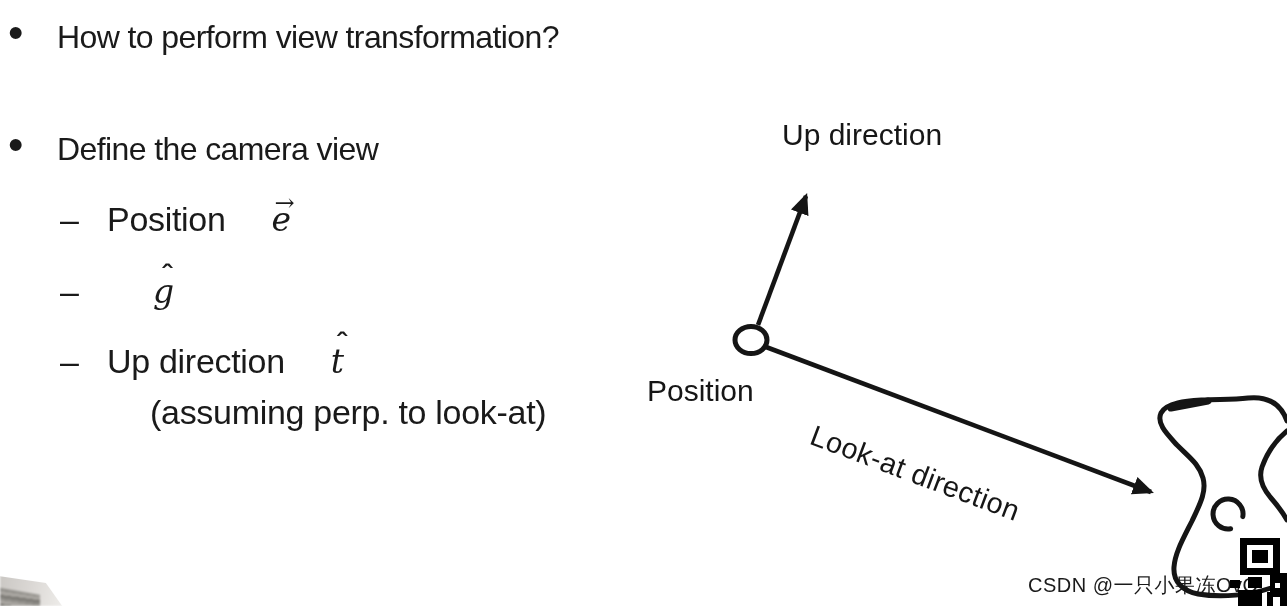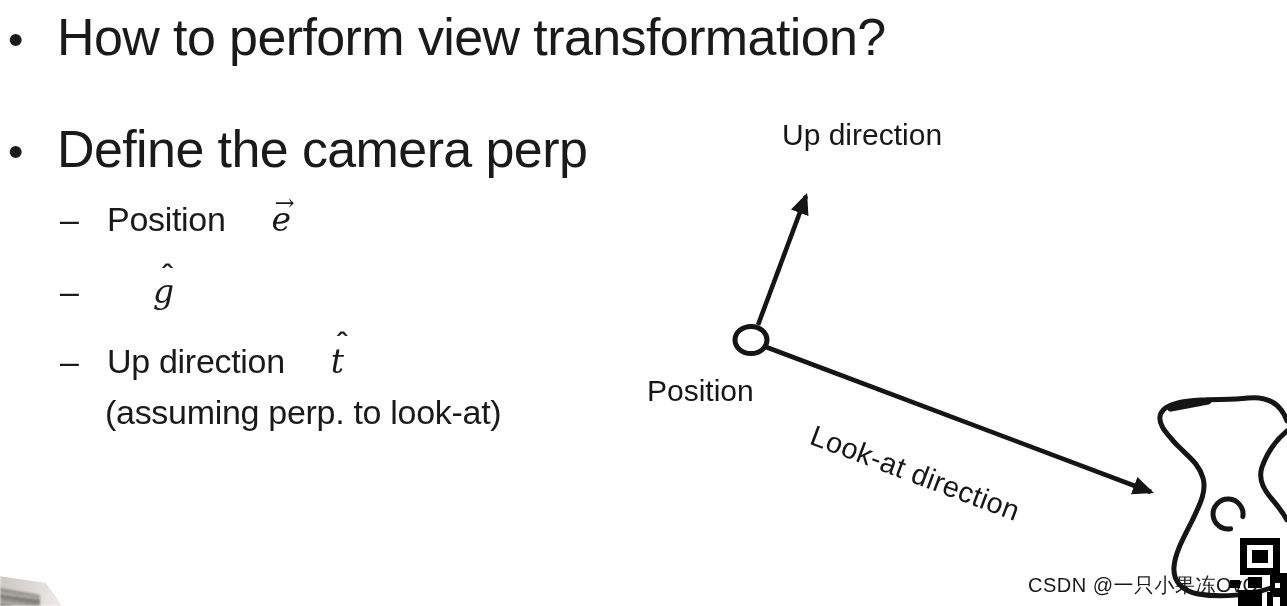--- a/index.html
+++ b/index.html
@@ -8,26 +8,26 @@
     background:#ffffff;
     font-family:"Liberation Sans", sans-serif;
     color:#1a1a1a;
     -webkit-font-smoothing:antialiased;
   }
   .abs{position:absolute;}
 
   
   .bullet-row{position:absolute;display:flex;align-items:baseline;white-space:nowrap;}
   .bullet-marker{display:inline-block;width:49px;font-size:44px;line-height:1.15;}
-  .bullet-text{font-size:52px;line-height:1.15;letter-spacing:-0.6px;}
+  .bullet-text{font-size:32px;line-height:1.15;letter-spacing:-0.6px;}
 
   .item-row{position:absolute;display:flex;align-items:baseline;white-space:nowrap;}
   .item-marker{display:inline-block;width:47px;padding-left:2px;font-size:34px;line-height:1.2;}
   .item-label{font-size:34px;line-height:1.2;letter-spacing:-0.3px;}
-  .item-note{position:absolute;font-size:34px;line-height:1.2;letter-spacing:-0.3px;white-space:nowrap;}
+  .item-note{position:absolute;font-size:34px;line-height:1.2;letter-spacing:-0.3px;white-space:nowrap;margin-left:45px;}
 
   
   .msym{position:relative;display:inline-block;margin-left:46px;
         font-family:"DejaVu Serif", serif;font-style:italic;}
   .msym .ltr{font-size:33px;line-height:1.2;}
   .msym .acc{position:absolute;font-style:normal;color:#1a1a1a;}
   .acc-vec{top:-11px;left:3px;font-size:24px;}
   .acc-hat{top:-15px;left:7px;font-size:30px;font-weight:bold;transform:scaleY(0.8);}
   .acc-hat-t{top:-17px;left:4px;font-size:30px;font-weight:bold;transform:scaleY(0.8);}
 
@@ -68,21 +68,21 @@
 </head>
 <body>
 
 <div class="bullet-row" style="left:8px;top:8px;">
   <span class="bullet-marker">•</span>
   <span class="bullet-text">How to perform view transformation?</span>
 </div>
 
 <div class="bullet-row" style="left:8px;top:120px;">
   <span class="bullet-marker">•</span>
-  <span class="bullet-text">Define the camera perp</span>
+  <span class="bullet-text">Define the camera view</span>
 </div>
 
 <div class="item-row" style="left:58px;top:199px;">
   <span class="item-marker">–</span>
   <span class="item-label">Position</span>
   <span class="msym">
     <span class="acc acc-vec">→</span>
     <span class="ltr">e</span>
   </span>
 </div>

